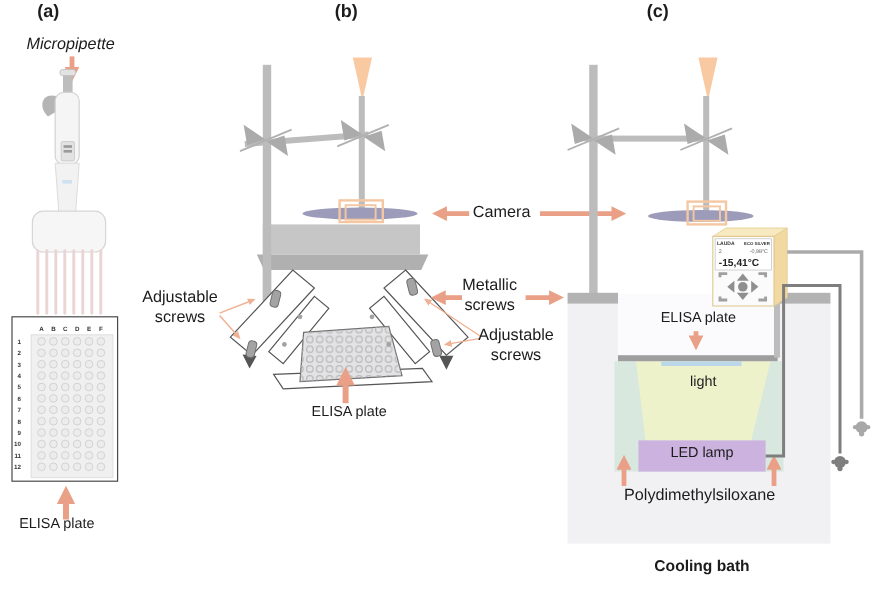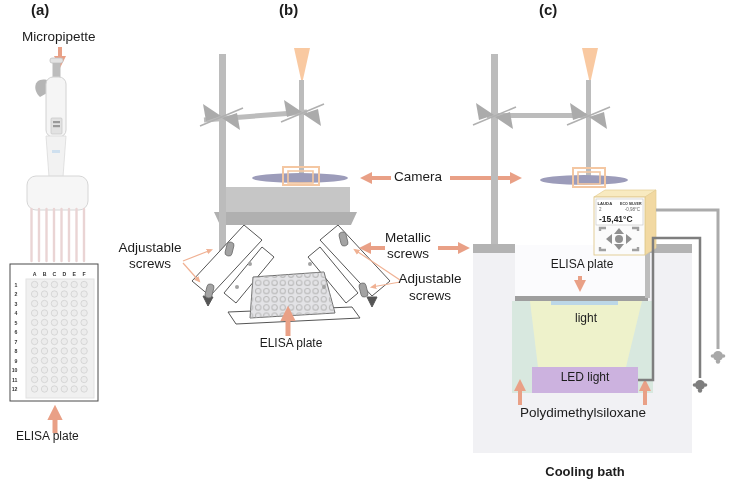--- a/index.html
+++ b/index.html
@@ -284,34 +284,34 @@
         <circle cx="700" cy="385" r="5"></circle>
         <circle cx="694.5" cy="385" r="1.8"></circle>
             <circle cx="705.5" cy="385" r="1.8"></circle>
         <circle cx="700" cy="390.5" r="2.2"></circle>
       </g>
     </g>
   </g>
 </svg>
 
 <div class="lbl tag" style="left:31px;top:2px;">(a)</div>
-<div class="lbl" style="left:22px;top:30px;">Micropipette</div>
+<div class="lbl" style="left:22px;top:30px;font-style:italic;">Micropipette</div>
 <div class="lbl cap" style="left:16px;top:430px;">ELISA plate</div>
 
 <div class="lbl tag" style="left:279px;top:2px;">(b)</div>
 <div class="lbl ctr" style="left:105px;top:241px;width:90px;">Adjustable</div>
 <div class="lbl ctr" style="left:105px;top:257px;width:90px;">screws</div>
 <div class="lbl ctr cap" style="left:248px;top:337px;width:86px;">ELISA plate</div>
 
 <div class="lbl" style="left:394px;top:170px;">Camera</div>
 <div class="lbl ctr" style="left:380px;top:231px;width:56px;">Metallic</div>
 <div class="lbl ctr" style="left:380px;top:247px;width:56px;">screws</div>
 <div class="lbl ctr" style="left:394px;top:272px;width:72px;">Adjustable</div>
 <div class="lbl ctr" style="left:394px;top:289px;width:72px;">screws</div>
 
 <div class="lbl tag" style="left:539px;top:2px;">(c)</div>
 <div class="lbl ctr cap" style="left:542px;top:258px;width:80px;">ELISA plate</div>
 <div class="lbl ctr cap" style="left:560px;top:312px;width:52px;">light</div>
-<div class="lbl ctr cap" style="left:532px;top:371px;width:106px;">LED light</div>
+<div class="lbl ctr cap" style="left:532px;top:371px;width:106px;">LED lamp</div>
 <div class="lbl ctr bold" style="left:505px;top:465px;width:160px;">Cooling bath</div>
 <div class="lbl ctr" style="left:508px;top:406px;width:150px;">Polydimethylsiloxane</div>
 
 </div>
 
 </body></html>

